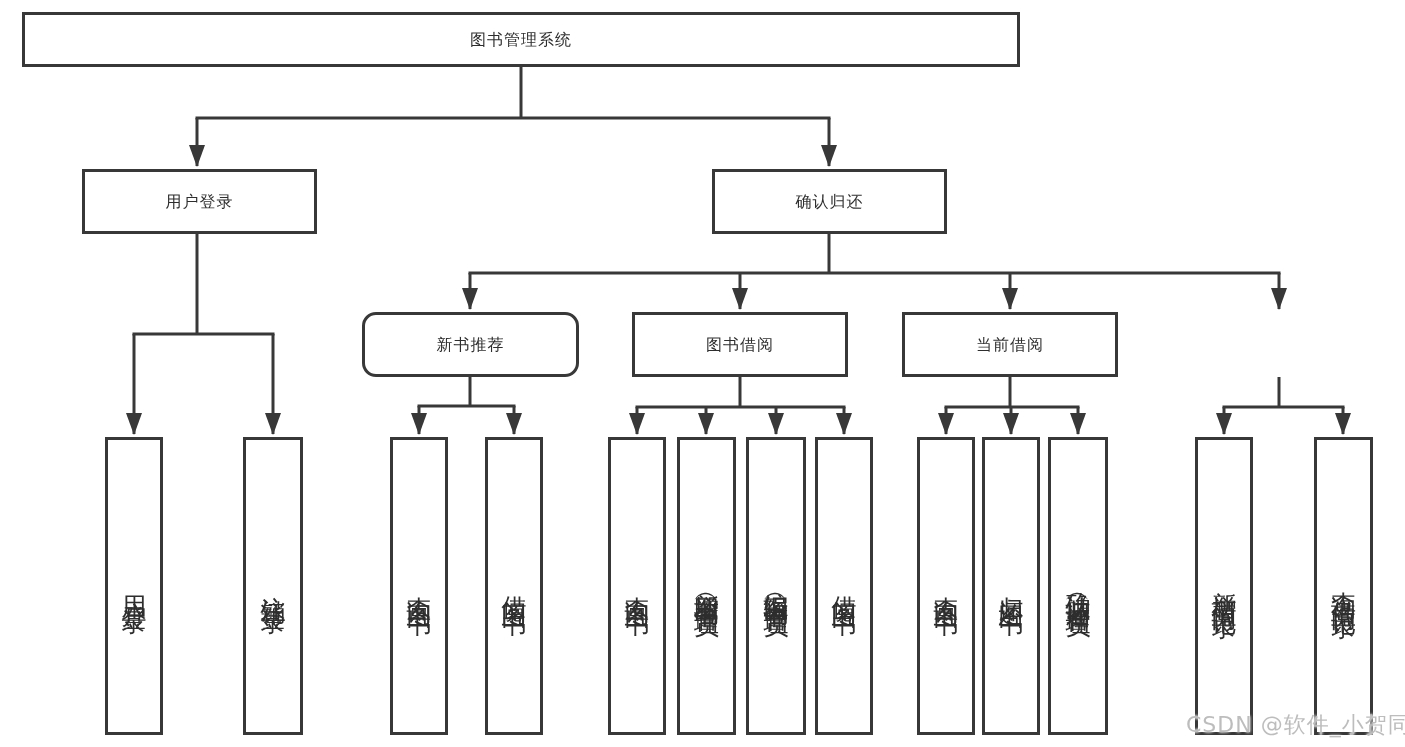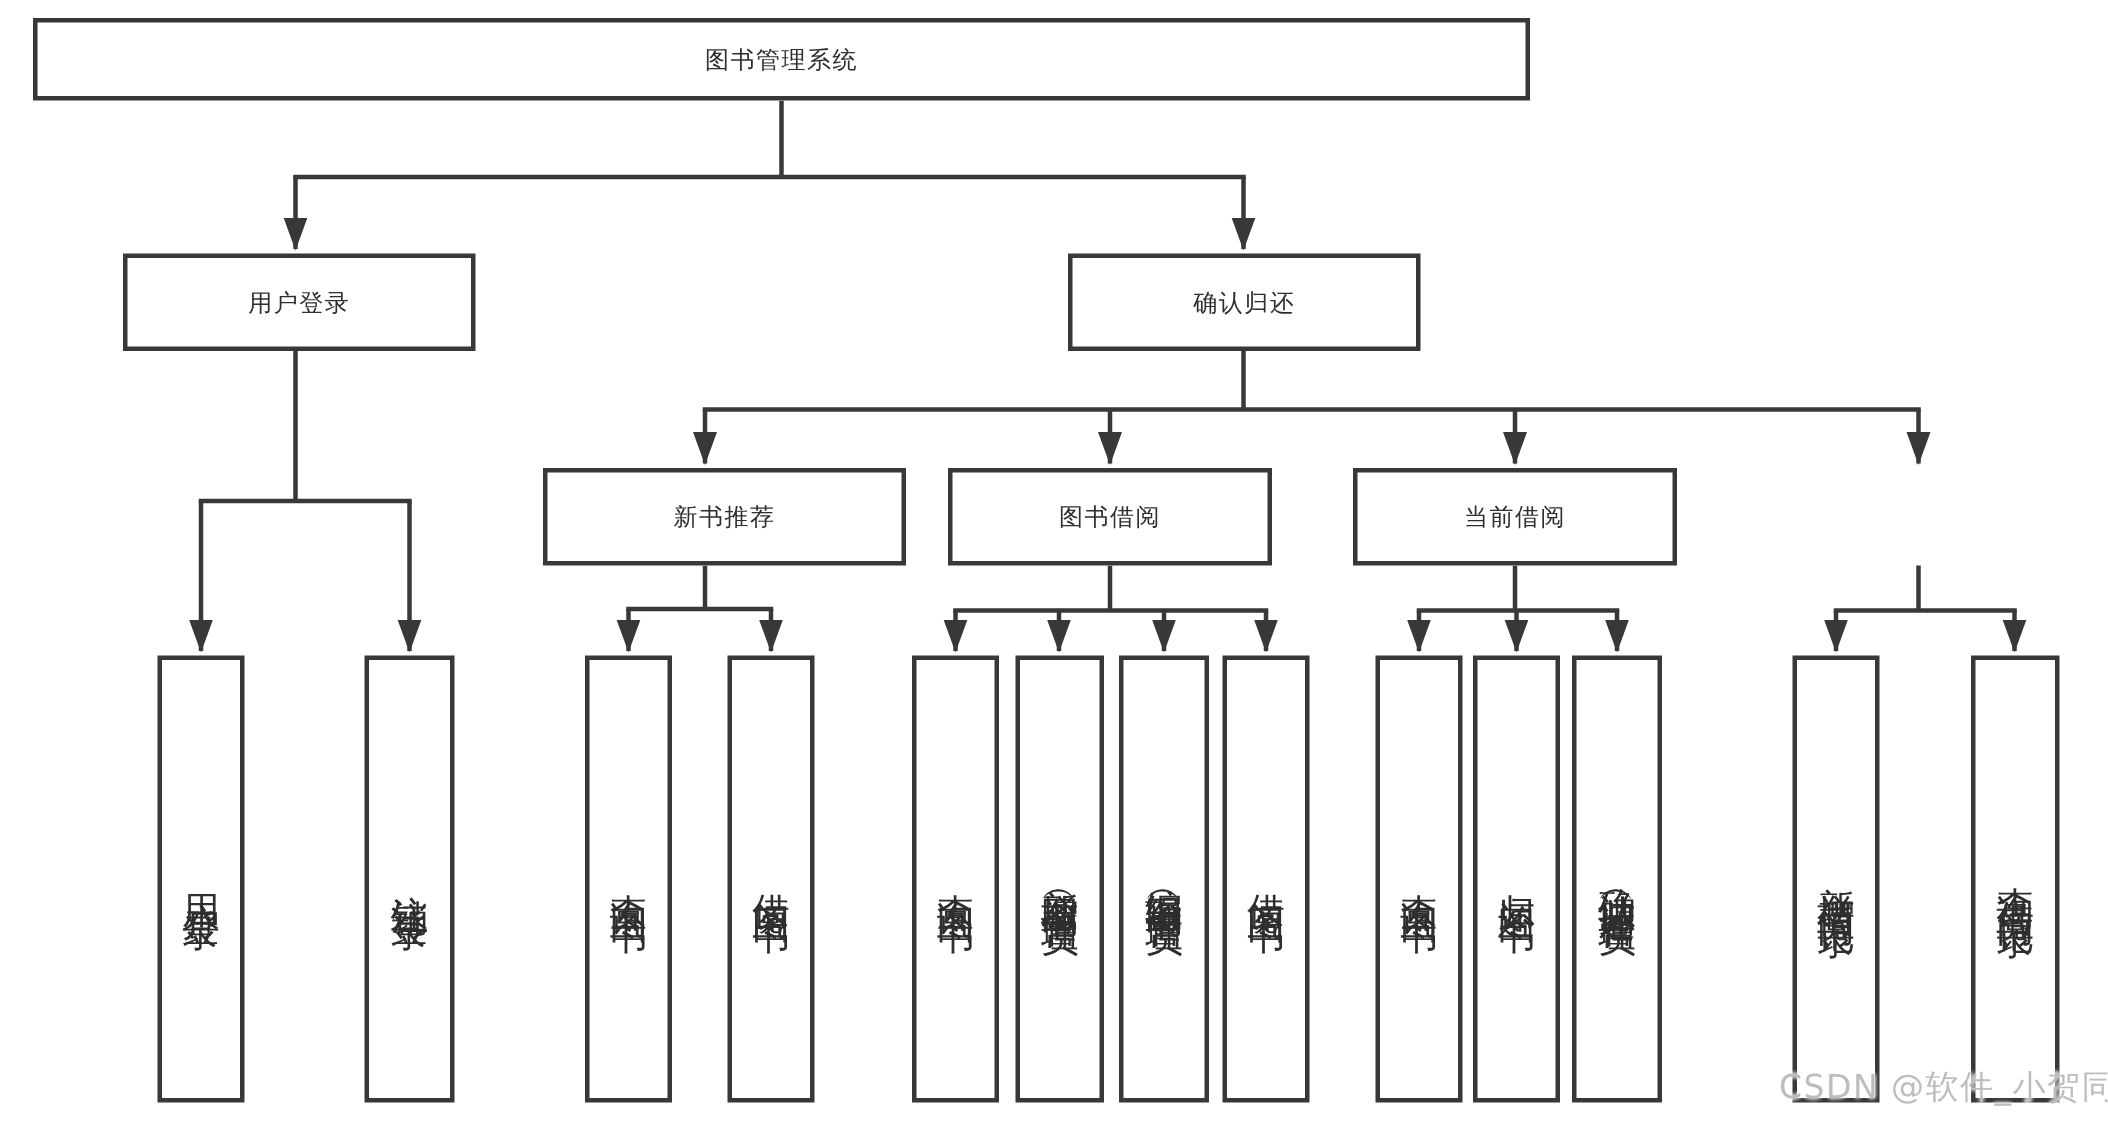--- a/index.html
+++ b/index.html
@@ -90,21 +90,21 @@
     <path d="M1222.5 407 L1344.5 407"></path>
     <path d="M1224 407 L1224 434" marker-end="url(#arw)"></path>
     <path d="M1343 407 L1343 434" marker-end="url(#arw)"></path>
   </svg>
 
   <div class="box" style="left:22px;top:12px;width:998px;height:55px;">图书管理系统</div>
 
   <div class="box" style="left:82px;top:169px;width:235px;height:65px;">用户登录</div>
   <div class="box" style="left:712px;top:169px;width:235px;height:65px;">确认归还</div>
 
-  <div class="box" style="left:362px;top:312px;width:242px;height:65px;">新书推荐</div>
+  <div class="box" style="left:362px;top:312px;width:217px;height:65px;border-radius:14px;">新书推荐</div>
   <div class="box" style="left:632px;top:312px;width:216px;height:65px;">图书借阅</div>
   <div class="box" style="left:902px;top:312px;width:216px;height:65px;">当前借阅</div>
 
   <div class="vbox" style="left:105px;top:437px;width:58px;height:298px;">用户登录</div>
   <div class="vbox" style="left:243px;top:437px;width:60px;height:298px;">注销登录</div>
 
   <div class="vbox" style="left:390px;top:437px;width:58px;height:298px;">查询图书</div>
   <div class="vbox" style="left:485px;top:437px;width:58px;height:298px;">借阅图书</div>
 
   <div class="vbox" style="left:608px;top:437px;width:58px;height:298px;">查询图书</div>

